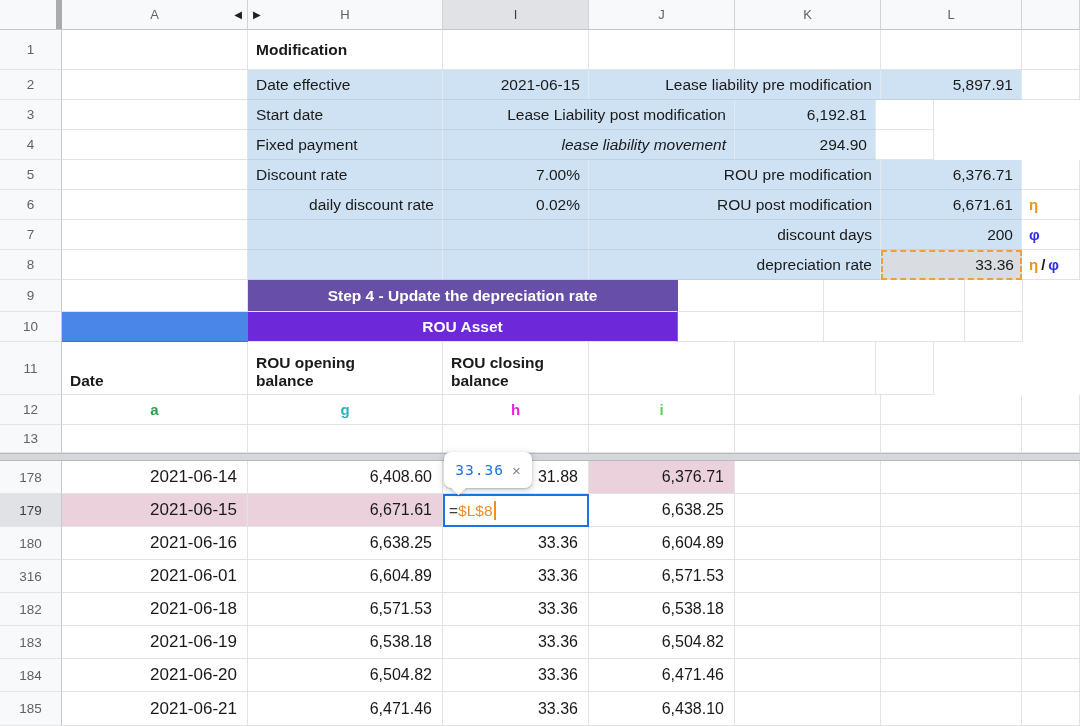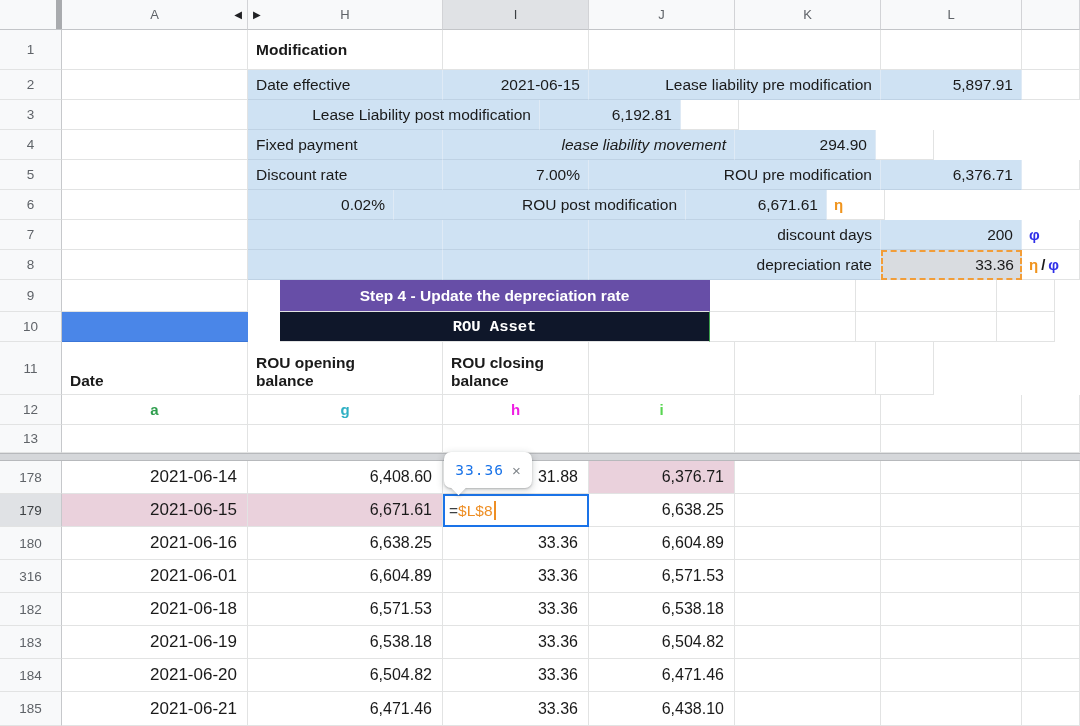--- a/index.html
+++ b/index.html
@@ -3,36 +3,36 @@
 <meta charset="utf-8">
 <style>
   html,body{margin:0;padding:0;background:#fff;}
   .sheet{position:relative;width:1080px;height:726px;background:#fff;
          font-family:"Liberation Sans",sans-serif;overflow:hidden;}
   .row{display:flex;}
   
   .w-corner{width:56px;} .w-vbar{width:6px;} .w-rh{width:62px;}
   .w-A{width:186px;} .w-H{width:195px;} .w-I{width:146px;} .w-J{width:146px;}
   .w-K{width:146px;} .w-L{width:141px;} .w-M{width:58px;}
-  .w-JK{width:292px;} .w-HIJ{width:430px;margin-left:32px;}
+  .w-JK{width:292px;} .w-HIJ{width:430px;}
   
   .h-ch{height:30px;} .h-40{height:40px;} .h-30{height:30px;} .h-32{height:32px;}
   .h-53{height:53px;} .h-28{height:28px;} .h-33{height:33px;} .h-34{height:34px;}
   
   .cell{box-sizing:border-box;border-right:1px solid #e2e3e3;border-bottom:1px solid #e2e3e3;
         display:flex;align-items:center;font-size:15.5px;color:#1a1a1a;position:relative;}
   .lbl{padding-left:8px;}
   .rnum{justify-content:flex-end;padding-right:8px;}
   .rlbl{justify-content:flex-end;padding-right:8px;white-space:nowrap;}
   .bold{font-weight:bold;}
   .it{font-style:italic;text-align:center;}
   .blue{background:#cfe2f3;border-right-color:#dfeaf5;border-bottom-color:#bfd2e4;}
   .pink{background:#ead1dc;}
   .purple{background:#674ea7;color:#fff;font-weight:bold;justify-content:center;border-right-color:#674ea7;}
-  .green{background:#0f172a;color:#fff;font-weight:bold;justify-content:center;border-right-color:#3da04c;font-family:Liberation Mono, monospace;}
+  .green{background:#6d28d9;color:#fff;font-weight:bold;justify-content:center;border-right-color:#3da04c;}
   .bluecell{background:#4a86e8;border-right-color:#4a86e8;border-bottom-color:#3a76d8;}
   .bighead{align-items:flex-end;padding-bottom:5px;font-weight:bold;line-height:1.12;
            white-space:pre-line;font-size:15.5px;padding-left:8px;}
   .letter{justify-content:center;font-weight:bold;font-size:15px;}
   .lt-a{color:#2f9e4e;} .lt-g{color:#2fb0c4;} .lt-h{color:#ef1ee2;} .lt-i{color:#58d551;}
   .datecell{justify-content:flex-end;padding-right:10px;font-size:17px;}
   .val{justify-content:flex-end;padding-right:10px;font-size:16px;}
   
   .chead{box-sizing:border-box;background:#f8f9fa;color:#5f6368;font-size:13px;
          display:flex;align-items:center;justify-content:center;
@@ -114,20 +114,21 @@
     <div class="cell w-H h-30 blue lbl">Date effective</div>
     <div class="cell w-I h-30 blue rnum">2021-06-15</div>
     <div class="cell w-JK h-30 blue rlbl">Lease liability pre modification</div>
     <div class="cell w-L h-30 blue rnum">5,897.91</div>
     <div class="cell w-M h-30"></div>
   </div>
 
   <div class="row h-30">
     <div class="rhead w-rh h-30">3</div>
     <div class="cell w-A h-30"></div>
+    <div class="cell w-H h-30 blue lbl">Start date</div>
     <div class="cell w-JK h-30 blue rlbl">Lease Liability post modification</div>
     <div class="cell w-L h-30 blue rnum">6,192.81</div>
     <div class="cell w-M h-30"></div>
   </div>
 
   <div class="row h-30">
     <div class="rhead w-rh h-30">4</div>
     <div class="cell w-A h-30"></div>
     <div class="cell w-H h-30 blue lbl">Fixed payment</div>
     <div class="cell w-JK h-30 blue rlbl it">lease liability movement</div>
@@ -141,20 +142,21 @@
     <div class="cell w-H h-30 blue lbl">Discount rate</div>
     <div class="cell w-I h-30 blue rnum">7.00%</div>
     <div class="cell w-JK h-30 blue rlbl">ROU pre modification</div>
     <div class="cell w-L h-30 blue rnum">6,376.71</div>
     <div class="cell w-M h-30"></div>
   </div>
 
   <div class="row h-30">
     <div class="rhead w-rh h-30">6</div>
     <div class="cell w-A h-30"></div>
+    <div class="cell w-H h-30 blue rlbl">daily discount rate</div>
     <div class="cell w-I h-30 blue rnum">0.02%</div>
     <div class="cell w-JK h-30 blue rlbl">ROU post modification</div>
     <div class="cell w-L h-30 blue rnum">6,671.61</div>
     <div class="cell w-M h-30 sym">
       <span class="eta">η</span>
     </div>
   </div>
 
   <div class="row h-30">
     <div class="rhead w-rh h-30">7</div>

